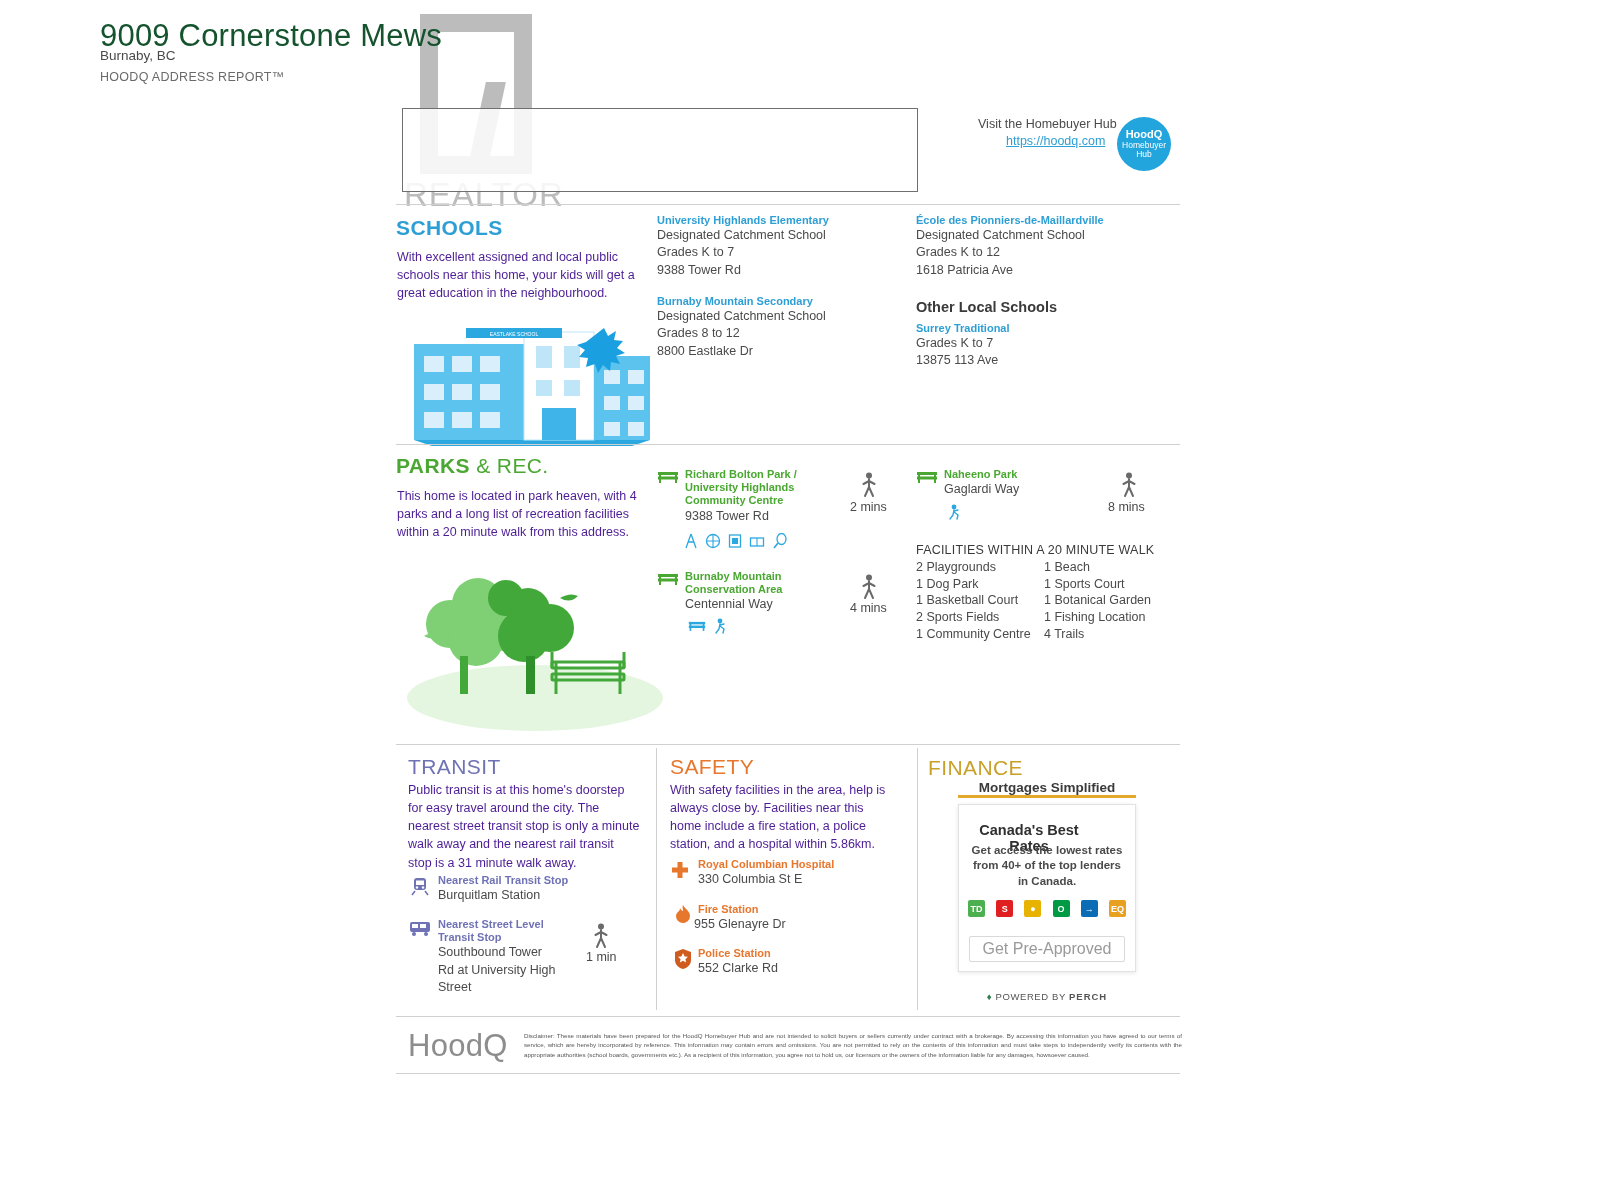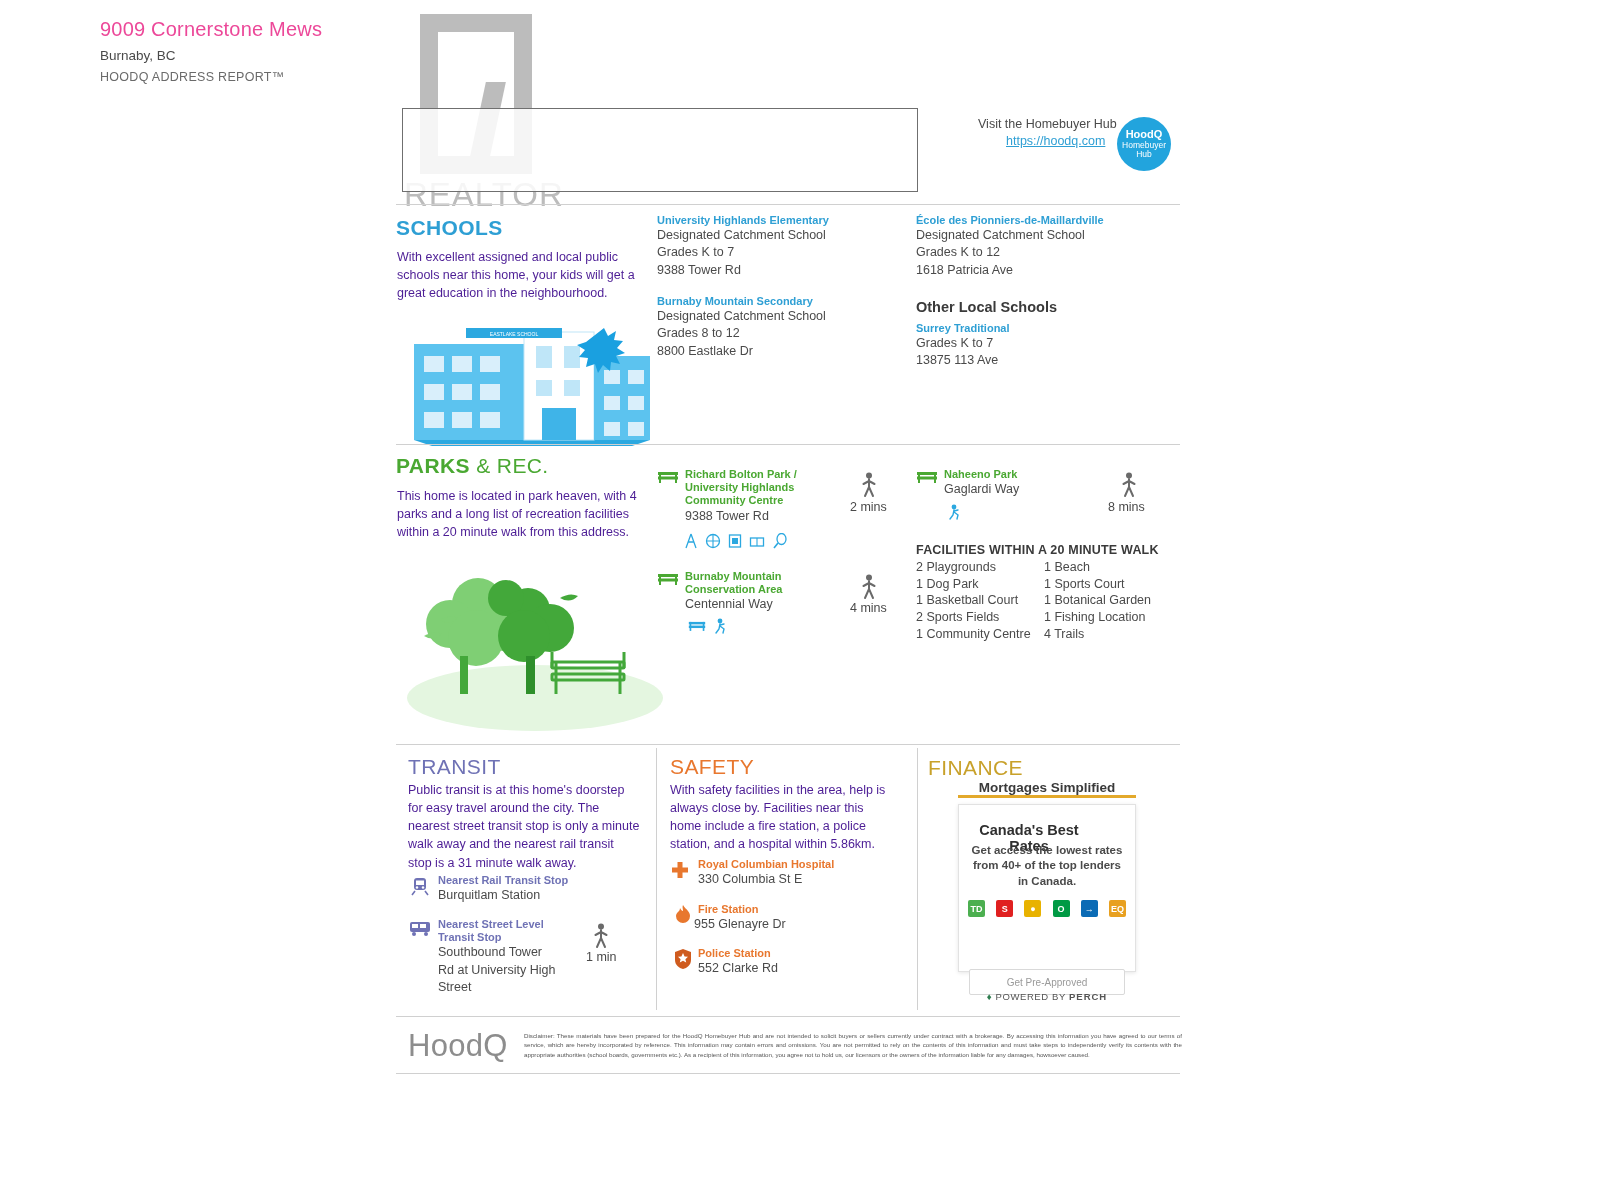--- a/index.html
+++ b/index.html
@@ -68,22 +68,22 @@
     width: 516px;
     height: 84px;
     border: 1.5px solid #6f6f6f;
     background: rgba(255,255,255,0.85);
     box-sizing: border-box;
   }
   .addr-title {
     position: absolute;
     left: 100px;
     top: 18px;
-    font-size: 20px;
-    color: #ec4899;
+    font-size: 31px;
+    color: #14532d;
     letter-spacing: 0.2px;
     white-space: nowrap;
   }
   .addr-city {
     position: absolute;
     left: 100px;
     top: 48px;
     font-size: 13.5px;
     color: #4a4a4a;
   }
@@ -268,27 +268,26 @@
   }
   .fin-cta {
     position: absolute;
     left: 969px;
     top: 936px;
     width: 156px;
     height: 26px;
     border: 1px solid #d9d9d9;
     border-radius: 2px;
     color: #9a9a9a;
-    font-size: 10px;
+    font-size: 16px;
     display: flex;
     align-items: center;
     justify-content: center;
     background: #fff;
     box-sizing: border-box;
-    margin-top: 33px;
   }
   .powered {
     position: absolute;
     left: 958px;
     top: 991px;
     width: 178px;
     text-align: center;
     font-size: 9.5px;
     letter-spacing: 0.6px;
     color: #555;
@@ -314,21 +313,21 @@
     line-height: 1.5;
     color: #555;
     text-align: justify;
   }
 
   
   .fac-head {
     position: absolute;
     left: 916px; top: 543px;
     font-size: 12.5px;
-    font-weight: bold;
+    font-weight: normal;
     color: #3a3a3a;
     letter-spacing: 0.2px;
   }
   .fac-col {
     position: absolute;
     font-size: 12.5px;
     color: #4a4a4a;
     line-height: 1.33;
   }
 

